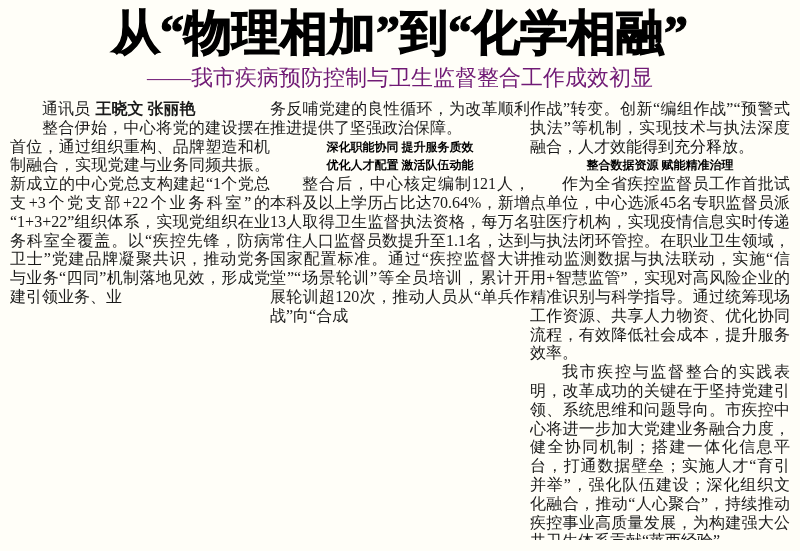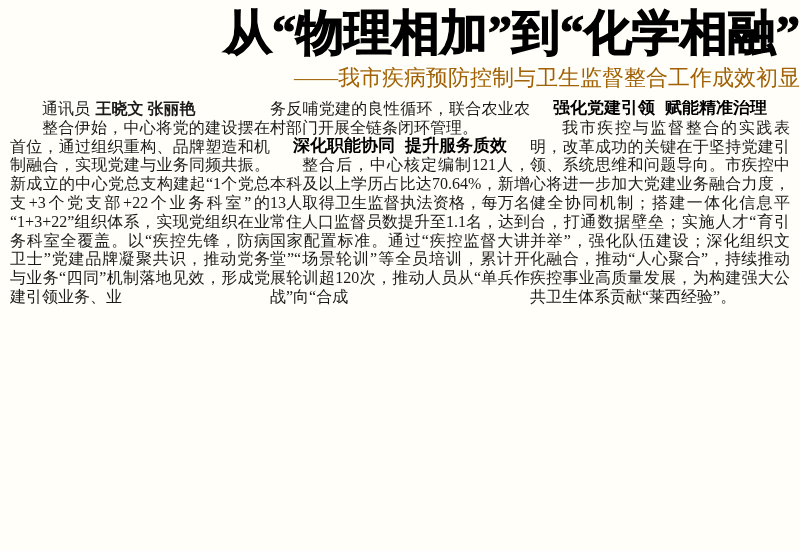--- a/index.html
+++ b/index.html
@@ -5,37 +5,37 @@
   html, body { margin: 0; padding: 0; }
   body {
     width: 800px; height: 551px;
     background: #fffef8;
     color: #1a1a1a;
     font-family: "Liberation Serif", "DejaVu Serif", serif;
     overflow: hidden;
   }
   .page { width: 800px; height: 551px; position: relative; }
 
-  .masthead { text-align: right; padding-top: 5px; }
+  .masthead { text-align: center; padding-top: 5px; }
   .headline {
     margin: 0;
     font-size: 48px;
     line-height: 56px;
     font-weight: 900;
     color: #000;
     letter-spacing: 0px;
     font-family: "Liberation Serif", "DejaVu Serif", serif;
     -webkit-text-stroke: 1.2px #000;
   }
   .subheadline {
     margin: 2px 0 0 0;
     font-size: 22px;
     line-height: 30px;
     font-weight: 400;
-    color: #a16207;
+    color: #701a75;
   }
 
   .columns {
     display: flex;
     gap: 0;
     padding: 7px 10px 0 10px;
     height: 440px;
     overflow: hidden;
   }
   .column {
@@ -46,49 +46,52 @@
     line-height: 18.8px;
     overflow: hidden;
   }
   .column p {
     margin: 0;
     text-indent: 2em;
   }
   .column p.continued { text-indent: 0; }
   .column h3 {
     margin: 0;
-    font-size: 17px;
+    font-size: 12px;
     line-height: 18.8px;
     text-align: center;
     text-indent: 0;
     font-weight: 700;
     color: #000;
-    font-family: Liberation Mono, monospace;
+    font-family: Liberation Serif, serif;
   }
   .lead { font-weight: 700; margin-right: 0.85em; }
   .byline-label { font-weight: 400; margin-right: 0.35em; }
   .byline-names { font-weight: 700; }
 </style>
 </head>
 <body>
 
 <div class="page">
   <div class="masthead">
     <h1 class="headline">从“物理相加”到“化学相融”</h1>
     <div class="subheadline">——我市疾病预防控制与卫生监督整合工作成效初显</div>
   </div>
 
   <div class="columns" id="columns-root">
       <div class="column">
         <p><span class="byline-label">通讯员</span><span class="byline-names">王晓文 张丽艳</span></p>
         <p>整合伊始，中心将党的建设摆在首位，通过组织重构、品牌塑造和机制融合，实现党建与业务同频共振。新成立的中心党总支构建起“1个党总支+3个党支部+22个业务科室”的“1+3+22”组织体系，实现党组织在业务科室全覆盖。以“疾控先锋，防病卫士”党建品牌凝聚共识，推动党务与业务“四同”机制落地见效，形成党建引领业务、业</p>
       </div>
       <div class="column">
-        <p class="continued">务反哺党建的良性循环，联合农业农村部门开展全链条闭环管理。</p>
+        <p class="continued">务反哺党建的良性循环，为改革顺利推进提供了坚强政治保障。</p>
         <h3>深化职能协同 提升服务质效</h3>
+        <h3>优化人才配置 激活队伍动能</h3>
         <p>整合后，中心核定编制121人，本科及以上学历占比达70.64%，新增13人取得卫生监督执法资格，每万名常住人口监督员数提升至1.1名，达到国家配置标准。通过“疾控监督大讲堂”“场景轮训”等全员培训，累计开展轮训超120次，推动人员从“单兵作战”向“合成</p>
       </div>
       <div class="column">
-        <h3>强化党建引领 赋能精准治理</h3>
+        <p class="continued">作战”转变。创新“编组作战”“预警式执法”等机制，实现技术与执法深度融合，人才效能得到充分释放。</p>
+        <h3>整合数据资源 赋能精准治理</h3>
+        <p>作为全省疾控监督员工作首批试点单位，中心选派45名专职监督员派驻医疗机构，实现疫情信息实时传递与执法闭环管控。在职业卫生领域，推动监测数据与执法联动，实施“信用+智慧监管”，实现对高风险企业的精准识别与科学指导。通过统筹现场工作资源、共享人力物资、优化协同流程，有效降低社会成本，提升服务效率。</p>
         <p>我市疾控与监督整合的实践表明，改革成功的关键在于坚持党建引领、系统思维和问题导向。市疾控中心将进一步加大党建业务融合力度，健全协同机制；搭建一体化信息平台，打通数据壁垒；实施人才“育引并举”，强化队伍建设；深化组织文化融合，推动“人心聚合”，持续推动疾控事业高质量发展，为构建强大公共卫生体系贡献“莱西经验”。</p>
       </div>
     </div>
 </div>
 
 </body></html>

